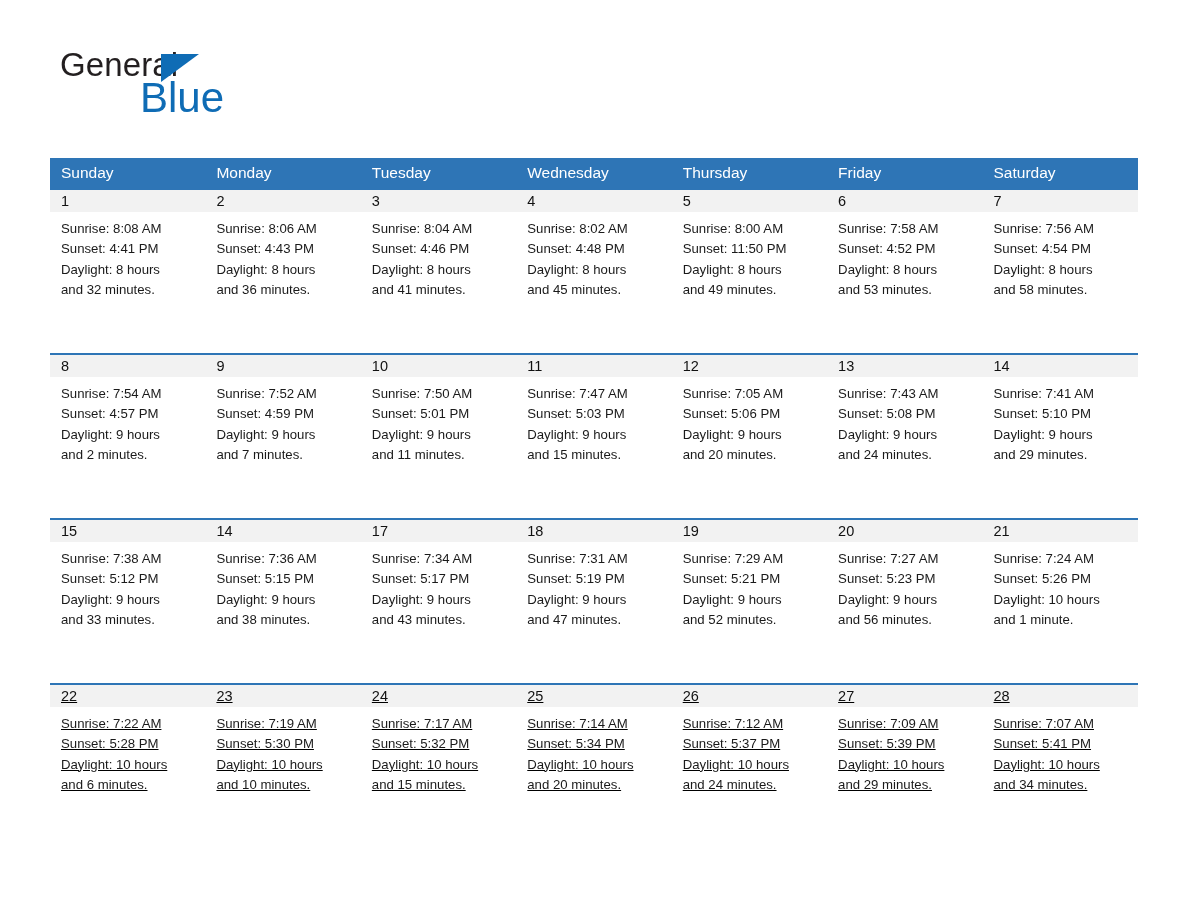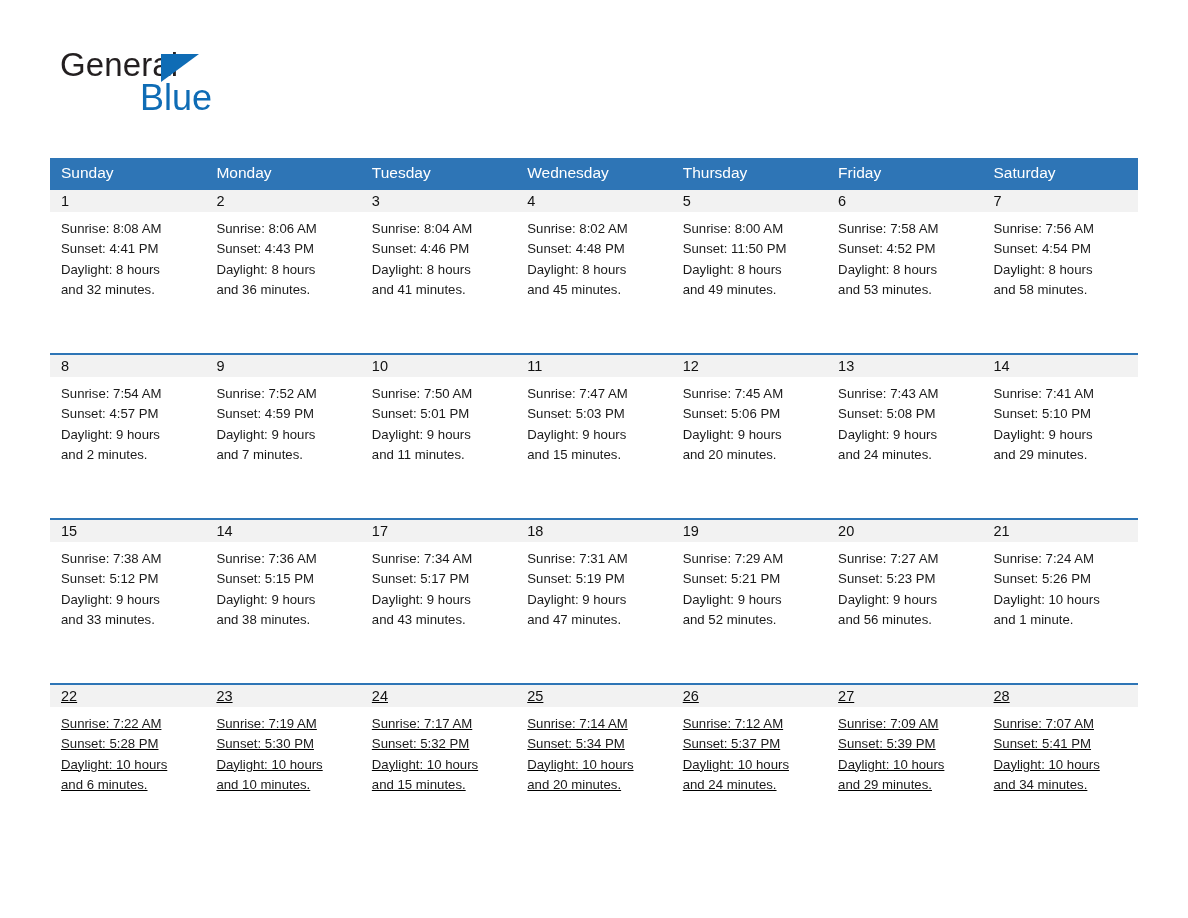--- a/index.html
+++ b/index.html
@@ -49,21 +49,21 @@
     position: absolute;
     left: 101px;
     top: 8px;
     width: 0; height: 0;
     border-left: 38px solid #0f6cb5;
     border-bottom: 28px solid transparent;
   }
   .logo-line2 {
     position: absolute;
     left: 80px; top: 33px;
-    font-size: 36px;
+    font-size: 42px;
     color: #0f6cb5;
     line-height: 38px;
     white-space: nowrap;
   }
 
   .title-block {
     text-align: right;
     padding-right: 6px;
   }
   .month-title {
@@ -291,21 +291,21 @@
           <div>Sunset: 5:03 PM</div>
           <div>Daylight: 9 hours</div>
           <div>and 15 minutes.</div>
         </div>
       </div>
       <div class="day-cell">
         <div class="day-num-band">
             <div class="day-num">12</div>
           </div>
         <div class="day-body">
-          <div>Sunrise: 7:45 AM</div>
+          <div>Sunrise: 7:05 AM</div>
           <div>Sunset: 5:06 PM</div>
           <div>Daylight: 9 hours</div>
           <div>and 20 minutes.</div>
         </div>
       </div>
       <div class="day-cell">
         <div class="day-num-band">
             <div class="day-num">13</div>
           </div>
         <div class="day-body">

